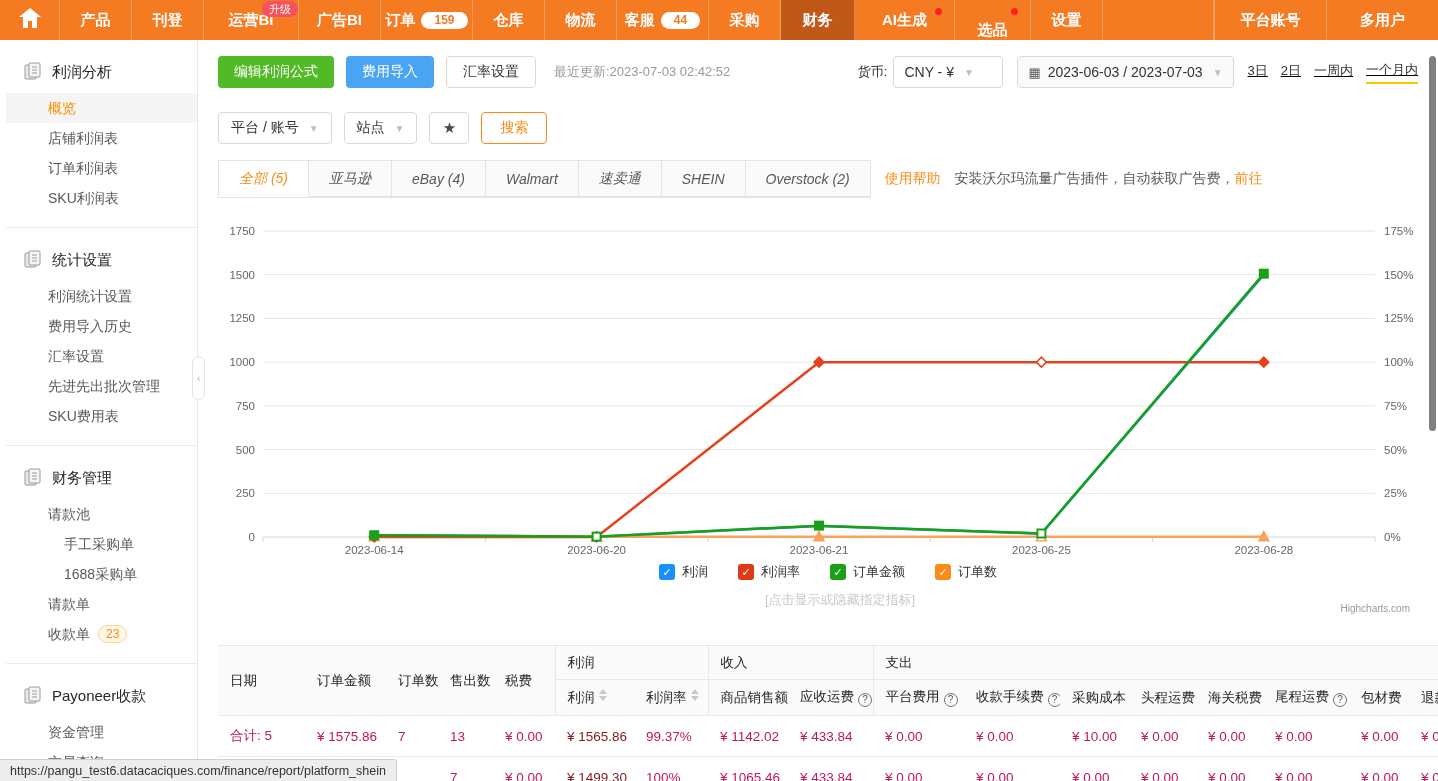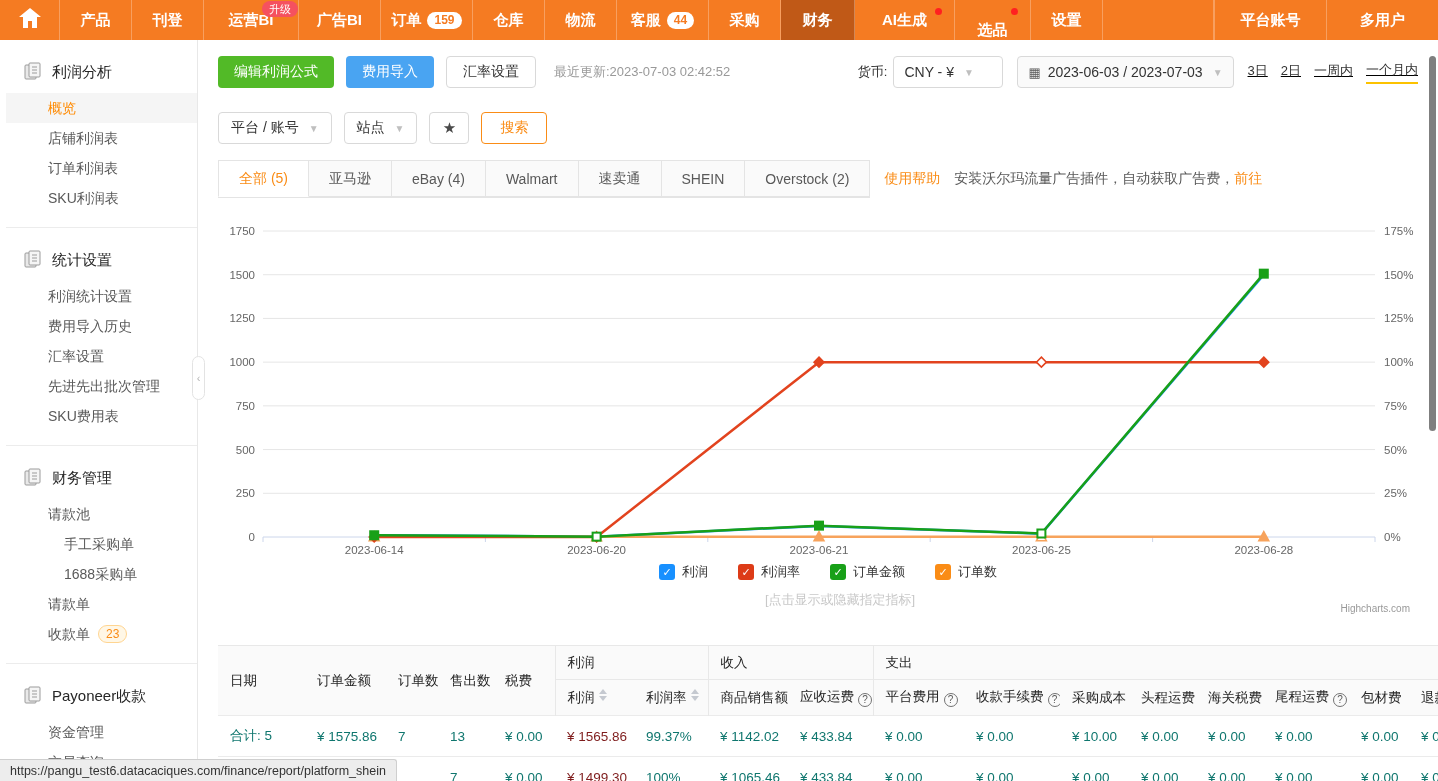--- a/index.html
+++ b/index.html
@@ -6,21 +6,21 @@
   html,body { width:1438px; height:781px; }
   body { font-family:"Liberation Sans","DejaVu Sans",sans-serif; background:#fff; position:relative; overflow:hidden; }
 
   
   .topnav { position:absolute; top:0; left:0; width:1438px; height:40px; background:#f57b22; display:flex; align-items:stretch; color:#fff; z-index:30; }
   .nav-home { width:60px; display:flex; align-items:center; justify-content:center; border-right:1px solid rgba(255,255,255,.28); cursor:pointer; }
   .nav-item { position:relative; display:flex; align-items:center; justify-content:center; font-size:15px; font-weight:bold; border-right:1px solid rgba(255,255,255,.28); cursor:pointer; white-space:nowrap; }
   .nav-item.active { background:#c05917; }
   .nav-spacer { flex:1; border-right:1px solid rgba(255,255,255,.28); }
   .nav-right { display:flex; }
-  .nav-pill { margin-left:6px; background:#fff; color:#f57b22; font-size:12px; font-weight:bold; border-radius:9px; padding:0 7px; height:17px; line-height:17px; }
+  .nav-pill { margin-left:6px; background:#fff; color:#f57b22; font-size:12px; font-weight:bold; border-radius:9px; padding:0 13px; height:17px; line-height:17px; }
   .nav-topbadge { position:absolute; top:1px; right:0px; background:#f5515f; color:#fff; font-size:11px; font-weight:normal; border-radius:9px; padding:1px 7px; line-height:14px; }
   .nav-dot { position:absolute; top:8px; right:12px; width:7px; height:7px; border-radius:50%; background:#ff2020; }
 
   
   .sidebar { position:absolute; top:40px; left:0; width:198px; height:741px; background:#fff; border-right:1px solid #e8e8e8; overflow:hidden; z-index:5; }
   .side-section { padding:10px 0 14px 0;margin-left:6px; }
   .side-section + .side-section { border-top:1px solid #ececec; }
   .side-header { display:flex; align-items:center; gap:10px; padding:12px 0 10px 18px; font-size:15px; color:#262626; }
   .side-item { height:30px; line-height:30px; padding-left:42px; font-size:14px; color:#595959; cursor:pointer; white-space:nowrap; }
   .side-item.active { color:#ff8a00; background:#f5f5f5; }
@@ -46,21 +46,21 @@
   .quick span.active { border-bottom:2px solid #fcc200; }
 
   .row2 { position:absolute; top:112px; left:218px; display:flex; align-items:center; gap:12px; z-index:4; }
   .drop-btn { height:32px; border:1px solid #d9d9d9; border-radius:4px; background:#fff; display:flex; align-items:center; padding:0 12px; font-size:14px; color:#333; cursor:pointer;text-align:center; }
   .star-btn { width:40px; height:32px; border:1px solid #d9d9d9; border-radius:4px; background:#fff; display:flex; align-items:center; justify-content:center; color:#4a4a4a; font-size:15px; cursor:pointer; }
   .search-btn { height:32px; border:1px solid #fa8c16; border-radius:4px; background:#fff; color:#fa8c16; display:flex; align-items:center; padding:0 18px; font-size:14px; cursor:pointer; }
 
   
   .tabsrow { position:absolute; top:160px; left:218px; width:1220px; height:38px; display:flex; align-items:stretch; z-index:4; }
   .tabs { display:flex; border-bottom:1px solid #e4e4e4; }
-  .tab { border:1px solid #e4e4e4; border-left:none; background:#fafafa; color:#595959; font-size:14px; display:flex; align-items:center; padding:0 20px; cursor:pointer; white-space:nowrap; }
+  .tab { border:1px solid #e4e4e4; border-left:none; background:#fafafa; color:#595959; font-size:14px; display:flex; align-items:center; padding:0 20px; cursor:pointer; white-space:nowrap;font-style:italic; }
   .tab:first-child { border-left:1px solid #e4e4e4; }
   .tab.active { background:#fff; color:#fa8c16; border-bottom:1px solid #fff; }
   .tab-help { display:flex; align-items:center; font-size:14px; margin-left:14px; white-space:nowrap; }
   .tab-help .hl { color:#fa8c16; cursor:pointer; }
   .tab-help .tx { color:#595959; margin-left:14px; }
 
   
   .chart-wrap { position:absolute; top:210px; left:218px; width:1220px; height:412px; z-index:3; }
   .legend { position:absolute; top:353px; left:0; width:100%; display:flex; justify-content:center; gap:30px; }
   .leg-item { display:flex; align-items:center; gap:7px; cursor:pointer; }
@@ -71,21 +71,21 @@
 
   
   .table-wrap { position:absolute; top:645px; left:218px; width:1220px; height:136px; overflow:hidden; z-index:4; }
   table.rpt { border-collapse:collapse; table-layout:fixed; }
   .rpt th, .rpt td { text-align:left; padding-left:12px; white-space:nowrap; overflow:hidden; }
   .rpt thead th { background:#fafafa; font-weight:normal; font-size:13.5px; color:#262626; }
   .rpt thead tr.gr th { height:34px; border-top:1px solid #e8e8e8; }
   .rpt thead tr.lf th { height:36px; }
   .rpt thead th.gb { border-left:1px solid #e8e8e8; }
   .rpt thead tr.gr th.grp { border-bottom:1px solid #e8e8e8; }
-  .rpt tbody td { height:41px; font-size:13.5px; color:#0f766e; border-top:1px solid #ebebeb; background:#fff; }
+  .rpt tbody td { height:41px; font-size:13.5px; color:#be185d; border-top:1px solid #ebebeb; background:#fff; }
   .rpt td.green { color:#7f1d1d; }
   .sort-ico { display:inline-block; margin-left:4px; vertical-align:1px; }
   .sort-ico i { display:block; width:0; height:0; border-left:4px solid transparent; border-right:4px solid transparent; }
   .sort-ico .up { border-bottom:5px solid #c5c9d0; margin-bottom:2px; }
   .sort-ico .dn { border-top:5px solid #c5c9d0; }
   .help-ico { display:inline-block; width:14px; height:14px; border:1px solid #737373; border-radius:50%; color:#595959; font-size:10px; line-height:12px; text-align:center; margin-left:4px; vertical-align:-2px; }
 
   
   .statusbar { position:absolute; left:0; bottom:0; height:22px; background:#ededed; border:1px solid #cfcfcf; border-left:none; border-bottom:none; border-top-right-radius:3px; display:flex; align-items:center; padding:0 10px; font-size:12.5px; color:#333; z-index:40; white-space:nowrap; }
   .vscroll { position:absolute; right:2px; top:56px; width:7px; height:375px; background:#7f7f7f; border-radius:4px; z-index:50; }

